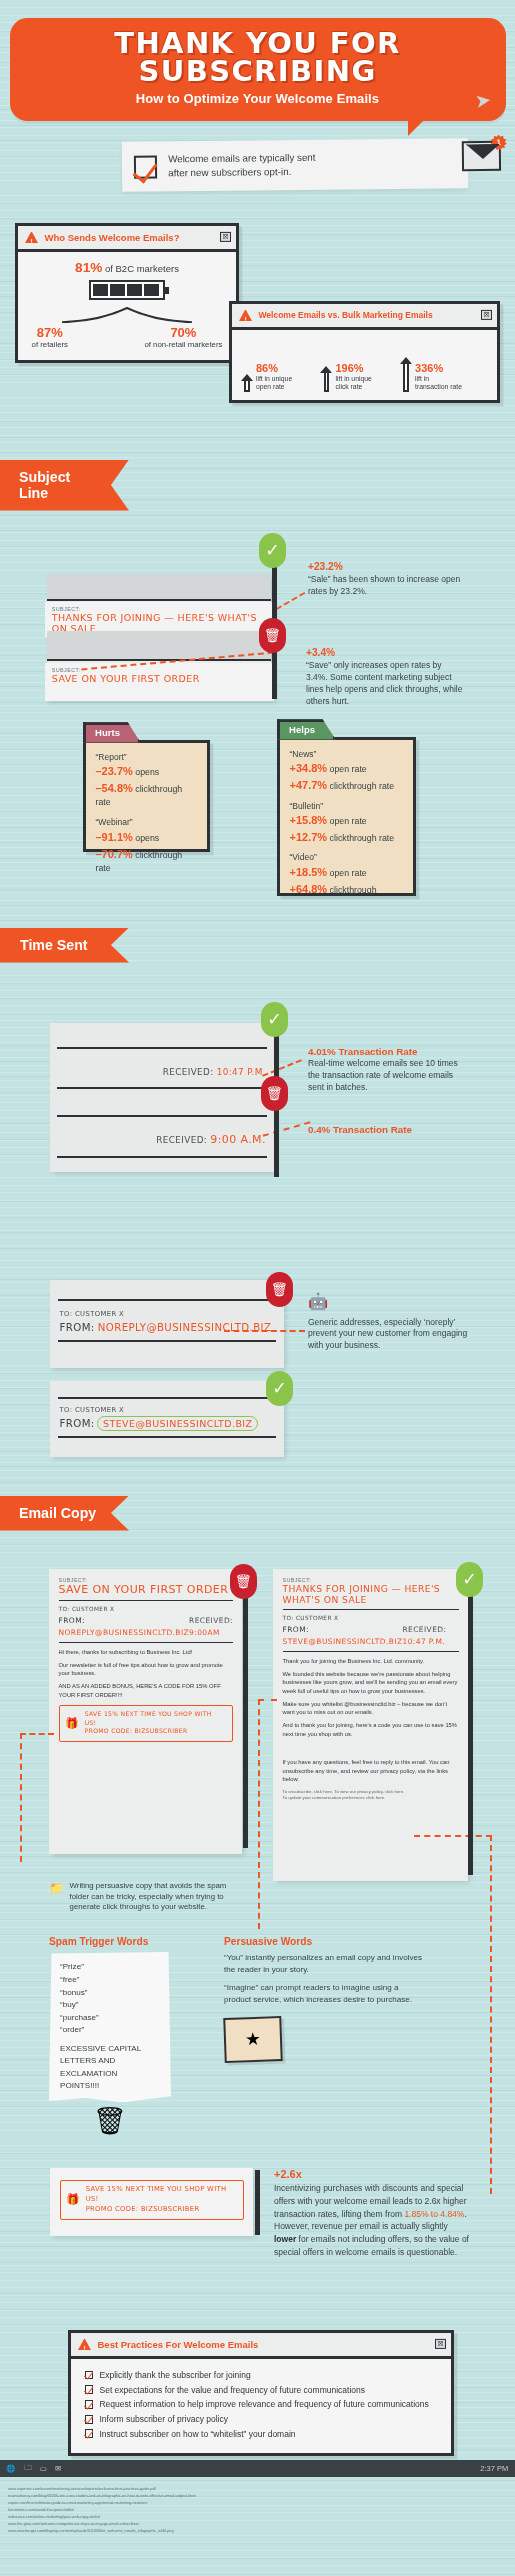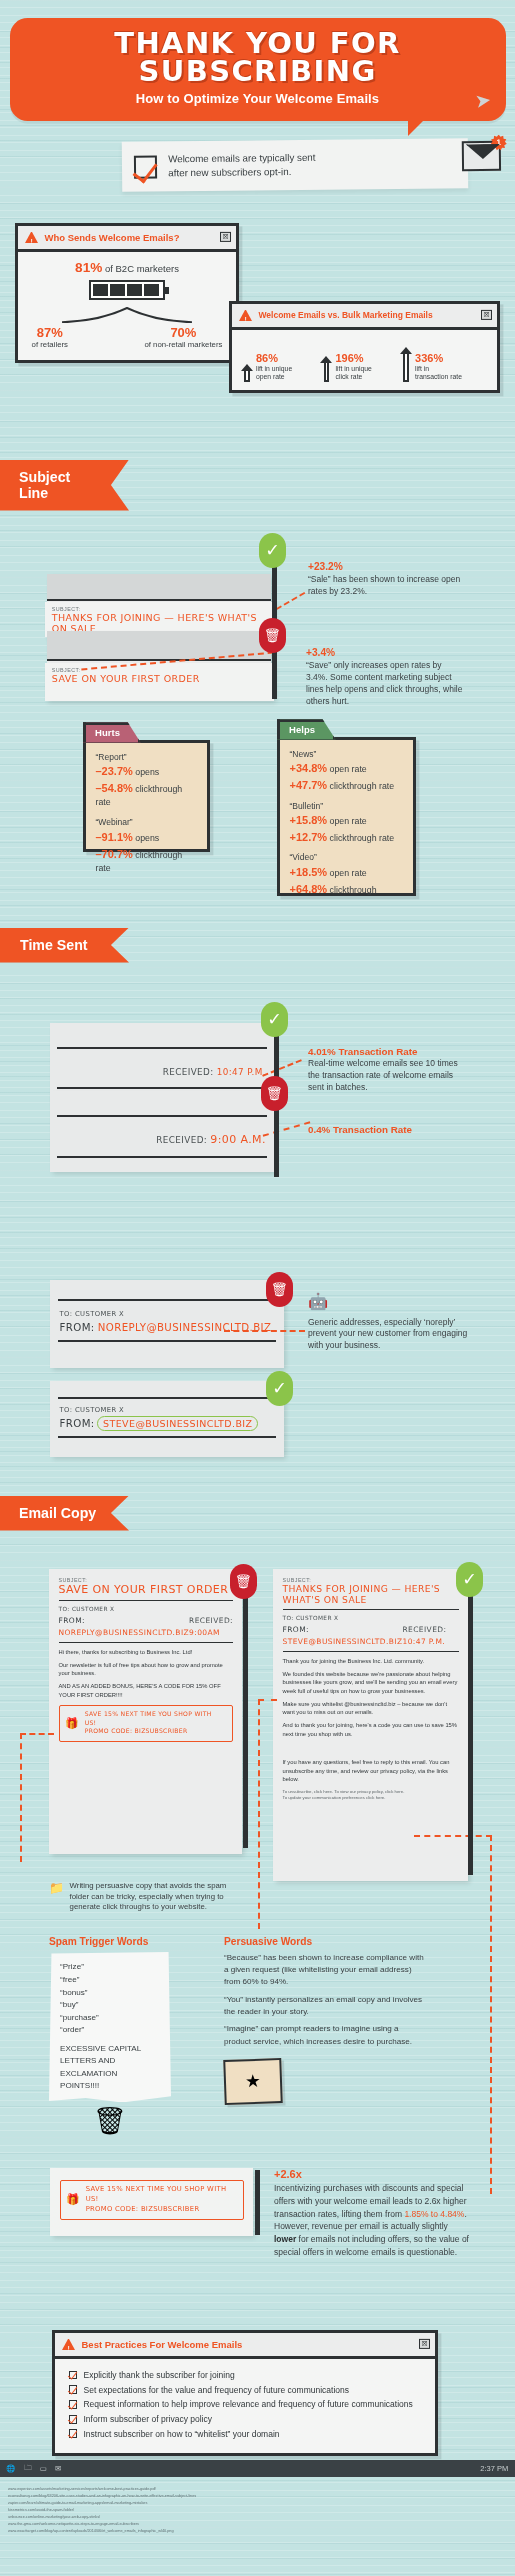--- a/index.html
+++ b/index.html
@@ -178,21 +178,21 @@
   </div>
 </div>
 
 <div class="win" style="left:229px;top:283px;width:271px;">
   <div class="bar">
     <div class="warn"></div>
     <div class="t" style="font-size:8.5px;">Welcome Emails vs. Bulk Marketing Emails</div>
     <div class="xbtn">☒</div>
   </div>
   <div class="body">
-    <div style="display:flex;gap:4.1px;margin-top:9px;align-items:flex-end;">
+    <div style="display:flex;gap:4.1px;margin-top:19px;align-items:flex-end;">
       <div style="display:flex;gap:3.4px;align-items:flex-end;flex:1;">
         <div class="arrow-up" style="height:17.6px;">
               <div class="stem"></div>
               <div class="head"></div>
             </div>
         <div>
           <div class="stat-o" style="font-size:11px;margin-bottom:0.7px;">86%</div>
           <div style="font-size:6.8px;color:#3b4144;line-height:1.25;">lift in unique</div>
           <div style="font-size:6.8px;color:#3b4144;line-height:1.25;">open rate</div>
         </div>
@@ -449,21 +449,20 @@
         <div>POINTS!!!!</div>
       </div>
     </div>
   </div>
   <div style="font-size:27px;text-align:center;margin-top:2.7px;">🗑</div>
 </div>
 
 <div style="position:absolute;left:224px;top:1918px;width:203px;">
   <div class="hdr-o">Persuasive Words</div>
   <div class="wlist" style="margin-top:5.4px;line-height:1.5;">
-    <div style="margin-bottom:5.4px;">“Because” has been shown to increase compliance with a given request (like whitelisting your email address) from 60% to 94%.</div>
     <div style="margin-bottom:5.4px;">“You” instantly personalizes an email copy and involves the reader in your story.</div>
     <div>“Imagine” can prompt readers to imagine using a product service, which increases desire to purchase.</div>
   </div>
   <div style="margin-top:11px;width:58px;height:45px;background:#f0dfc3;border:2px solid #2d3133;display:flex;align-items:center;justify-content:center;font-size:17.6px;transform:rotate(-2deg);box-shadow:2.7px 2.7px 0 rgba(0,0,0,.1);">★</div>
 </div>
 
 <div class="ecard" style="left:50px;top:2150px;width:203px;height:68px;background:#f2f3f2;">
   <div class="promo" style="margin:12.2px 9.5px;">
     <span class="gift">🎁</span>
     <div class="ptxt hand" style="font-size:6.8px;">
@@ -471,21 +470,21 @@
       <div>PROMO CODE: BIZSUBSCRIBER</div>
     </div>
   </div>
 </div>
 <div class="stick" style="left:255px;top:2152px;height:65px;"></div>
 <div class="note" style="position:absolute;left:274px;top:2148px;width:198px;line-height:1.5;">
   <b style="font-size:11px;">+2.6x</b>
   <span>Incentivizing purchases with discounts and special offers with your welcome email leads to 2.6x higher transaction rates, lifting them from </span><span style="color:#ef5424;">1.85% to 4.84%</span><span>. However, revenue per email is actually slightly </span><b style="display:inline;font-size:8.5px;color:#2d3133;">lower</b><span> for emails not including offers, so the value of special offers in welcome emails is questionable.</span>
 </div>
 
-<div class="win" style="left:52px;top:2312px;width:386px;">
+<div class="win" style="left:68px;top:2312px;width:386px;">
   <div class="bar">
     <div class="warn"></div>
     <div class="t">Best Practices For Welcome Emails</div>
     <div class="xbtn">☒</div>
   </div>
   <div class="body" style="padding:6.8px 13.6px 9.5px 13.6px;">
     <div class="bp-item">
           <span class="chk-sm"></span>
           <span>Explicitly thank the subscriber for joining</span>
         </div>

